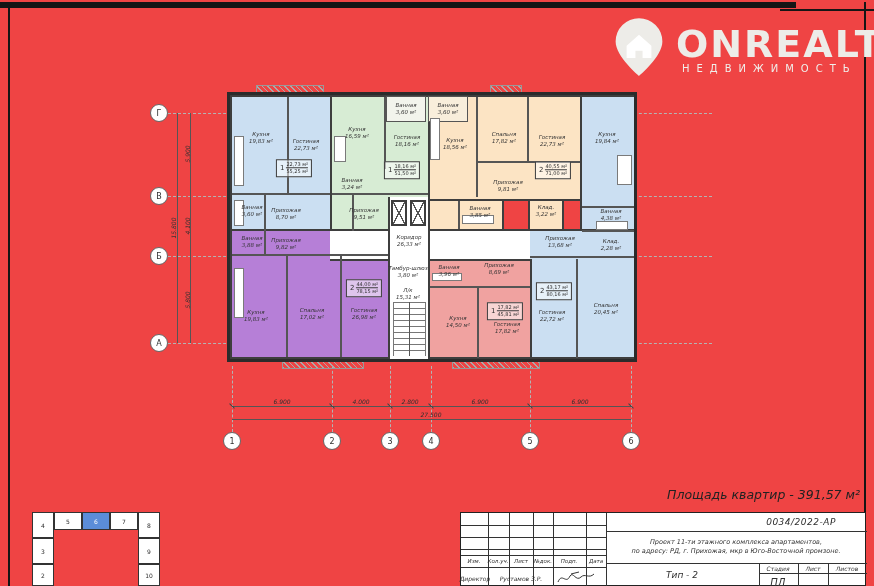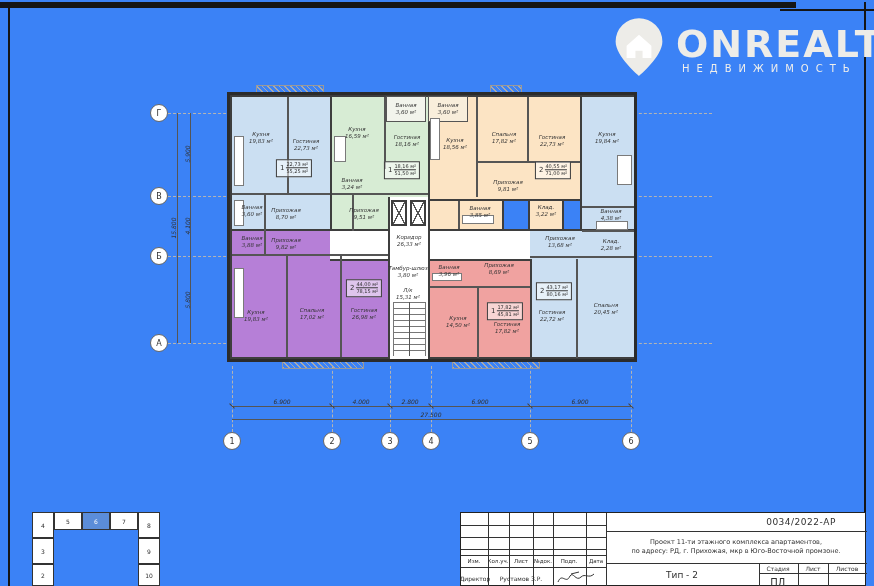--- a/index.html
+++ b/index.html
@@ -1,16 +1,16 @@
 <!DOCTYPE html>
 <html><head>
 <meta charset="utf-8">
 <style>
   html,body{margin:0;padding:0;background:#fff}
-  #page{position:relative;width:874px;height:586px;background:#3b82f6;overflow:hidden;
+  #page{position:relative;width:874px;height:586px;background:#ef4444;overflow:hidden;
         font-family:"DejaVu Sans",sans-serif;color:#2f2f2f}
   .abs{position:absolute}
   
   .frame{position:absolute;background:#151515}
   
   .logo-name{position:absolute;font-weight:bold;font-size:38px;letter-spacing:2px;color:#edece8}
   .logo-sub{position:absolute;font-size:10px;letter-spacing:7px;color:#f0efeb}
   
   .dashh{position:absolute;border-top:1px dashed #b3b3b3;height:0}
   .dashv{position:absolute;border-left:1px dashed #b3b3b3;width:0}
@@ -40,21 +40,21 @@
           border-left:1px solid #777;border-right:1px solid #777;box-sizing:border-box;z-index:4}
   .lift{position:absolute;border:2px solid #3e3e3e;box-sizing:border-box;z-index:4;
         background:linear-gradient(to top right,transparent 47%,#555 47% 53%,transparent 53%),
                    linear-gradient(to bottom right,transparent 47%,#555 47% 53%,transparent 53%)}
   .extra{position:absolute;border:1px solid #555;box-sizing:border-box;z-index:3}
   
   .area-title{position:absolute;font-size:12.5px;font-style:italic;white-space:nowrap;
               transform:translateX(-100%);color:#222}
   .tb{position:absolute;border:1.5px solid #222;box-sizing:border-box;background:#fff}
   .tb .ln{position:absolute;background:#333}
-  .tbt{position:absolute;font-size:5.5px;transform:translate(-50%,-50%);white-space:nowrap;text-align:center}
+  .tbt{position:absolute;font-size:5.5px;font-style:italic;transform:translate(-50%,-50%);white-space:nowrap;text-align:center}
   
   .kp-cell{position:absolute;border:1px solid #333;box-sizing:border-box;background:#fff;
            display:flex;align-items:center;justify-content:center;font-size:6px}
   .kp-active{background:#5b8dd9;color:#fff}
 </style>
 </head>
 <body>
 
 <div id="page">
 
@@ -303,20 +303,21 @@
 26,33 м²</div>
   <div class="rm" style="left:408px;top:272px">Тамбур-шлюз
 3,80 м²</div>
   <div class="rm" style="left:408px;top:294px">Л/к
 15,31 м²</div>
   <div class="rm" style="left:406px;top:109px">Ванная
 3,60 м²</div>
   <div class="rm" style="left:448px;top:109px">Ванная
 3,60 м²</div>
 
+  <div class="area-title" style="left:860px;top:487px">Площадь квартир - 391,57 м²</div>
 
   <div class="tb" style="left:460px;top:512px;width:406px;height:74px">
 
     <div class="ln" style="left:145px;top:0;width:1px;height:74px"></div>
     <div class="ln" style="left:27px;top:0;width:1px;height:74px"></div>
     <div class="ln" style="left:48px;top:0;width:1px;height:74px"></div>
     <div class="ln" style="left:72px;top:0;width:1px;height:74px"></div>
     <div class="ln" style="left:92px;top:0;width:1px;height:74px"></div>
     <div class="ln" style="left:125px;top:0;width:1px;height:74px"></div>
     <div class="ln" style="left:0;top:12px;width:145px;height:1px"></div>

